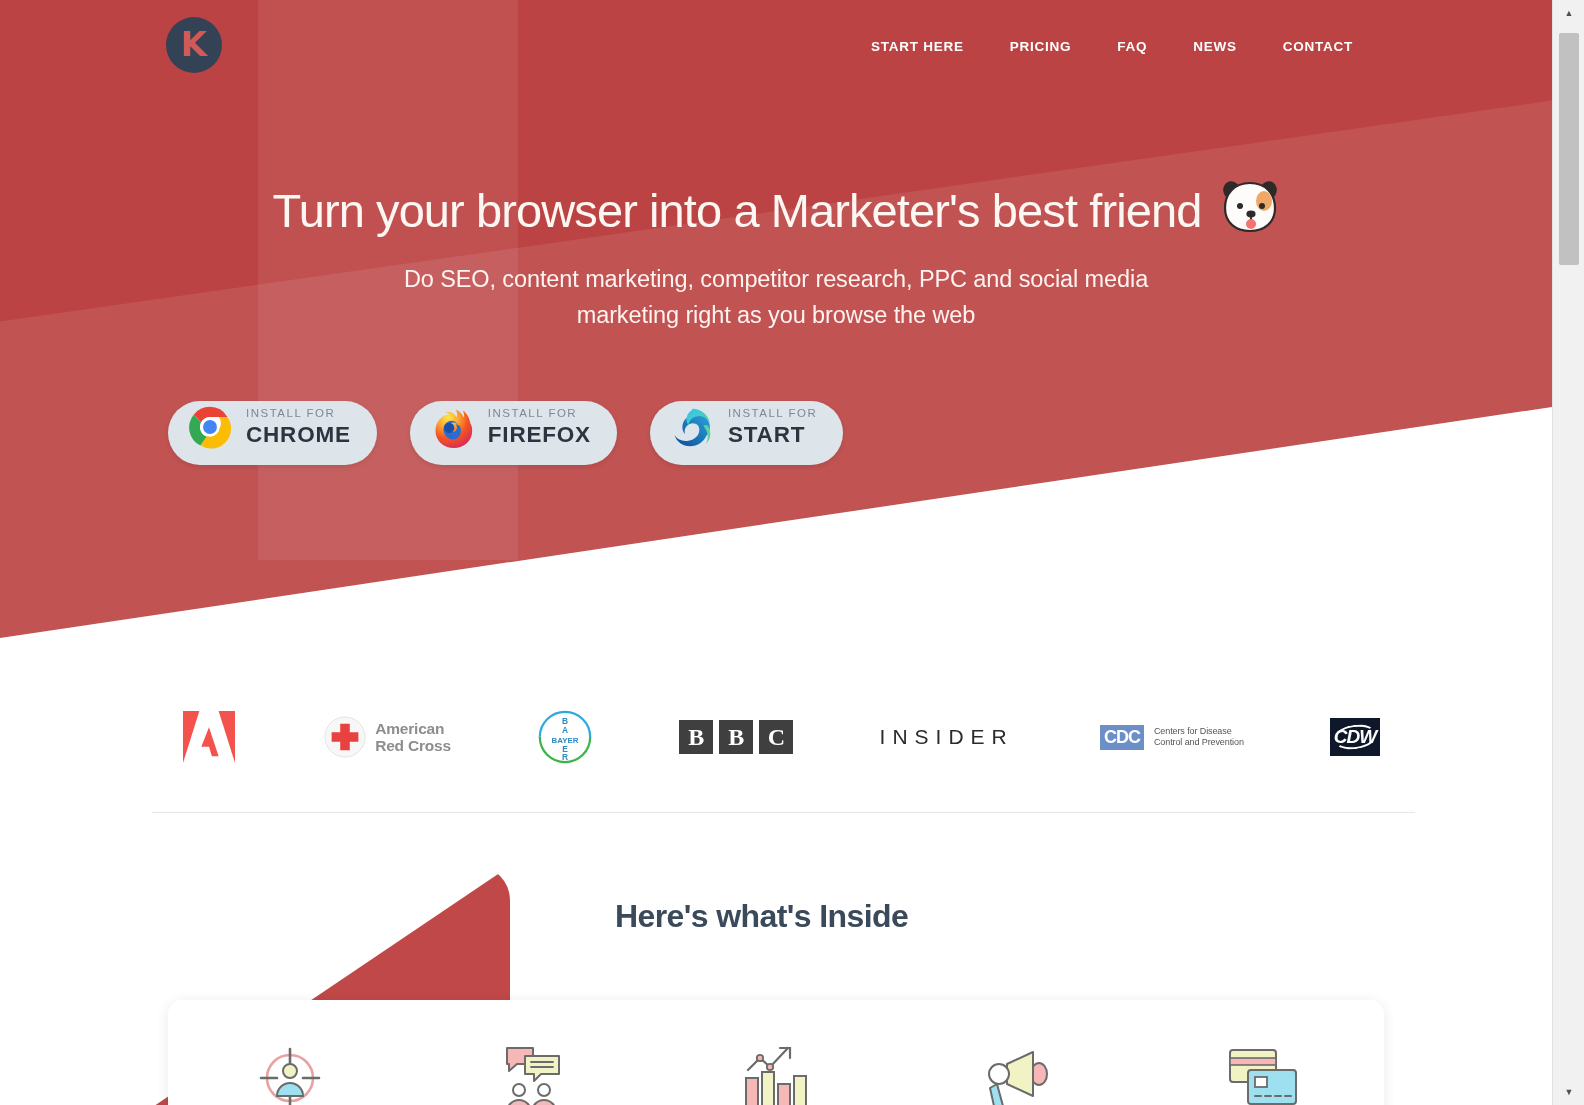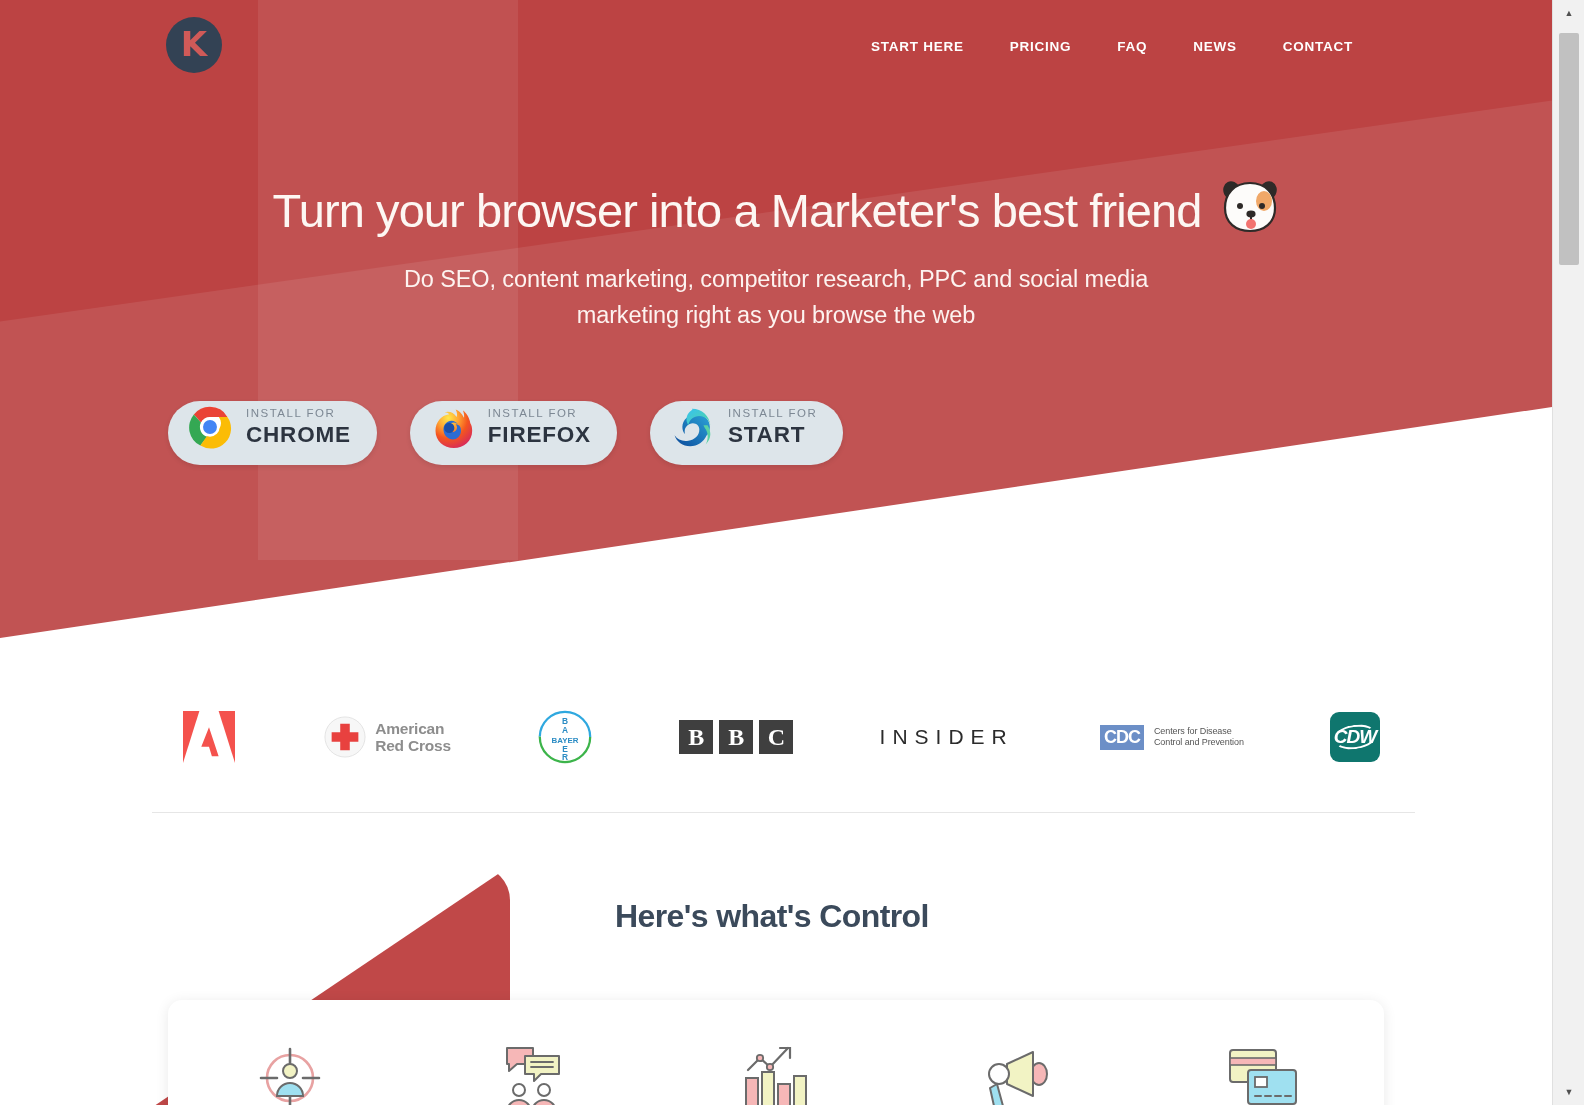--- a/index.html
+++ b/index.html
@@ -229,24 +229,23 @@
   
   .cdc { display: flex; align-items: center; gap: 10px; }
   .cdc-box {
     background: #6c8fc7; color: #fff; font-weight: bold;
     font-size: 18px; padding: 2px 4px; letter-spacing: -1px;
     font-family: "Liberation Sans", sans-serif;
   }
   .cdc-txt { font-size: 9px; color: #555; line-height: 1.25; letter-spacing: -0.1px; }
   
   .cdw {
-    width: 50px; height: 50px; background: #0f766e;
+    width: 50px; height: 38px; background: #0f172a;
     display: flex; align-items: center; justify-content: center;
     position: relative;
-    border-radius: 9px;
   }
   .cdw span {
     color: #fff; font-weight: bold; font-size: 19px;
     font-style: italic; letter-spacing: -1px;
   }
   .cdw::after {
     content: ""; position: absolute; left: 3px; right: 3px; top: 50%;
     height: 20px; border: 2px solid #fff; border-radius: 50%;
     transform: translateY(-50%) rotate(-8deg); border-color: #fff transparent;
   }
@@ -509,21 +508,21 @@
       <div class="logo-item">
         <span class="cdw">
           <span>CDW</span>
         </span>
       </div>
     </div>
 
     <div class="divider"></div>
 
     <div class="red-blob"></div>
-    <h2 class="inside-title">Here's what's Control</h2>
+    <h2 class="inside-title">Here's what's Inside</h2>
 
     <div class="feature-card">
 
       <div class="feature-item">
         <span>
           <svg width="72" height="72" viewBox="0 0 72 72" aria-hidden="true">
             <circle cx="36" cy="38" r="23" fill="none" stroke="#e8a2a2" stroke-width="2.6"></circle>
             <path d="M36 9v16M36 51v16M7 38h16M49 38h16" stroke="#6b6b6b" stroke-width="2.6" stroke-linecap="round"></path>
             <circle cx="36" cy="31" r="7" fill="#f2f3c4" stroke="#6b6b6b" stroke-width="2"></circle>
             <path d="M23 56a13 13 0 0 1 26 0z" fill="#9fe0f0" stroke="#6b6b6b" stroke-width="2"></path>

